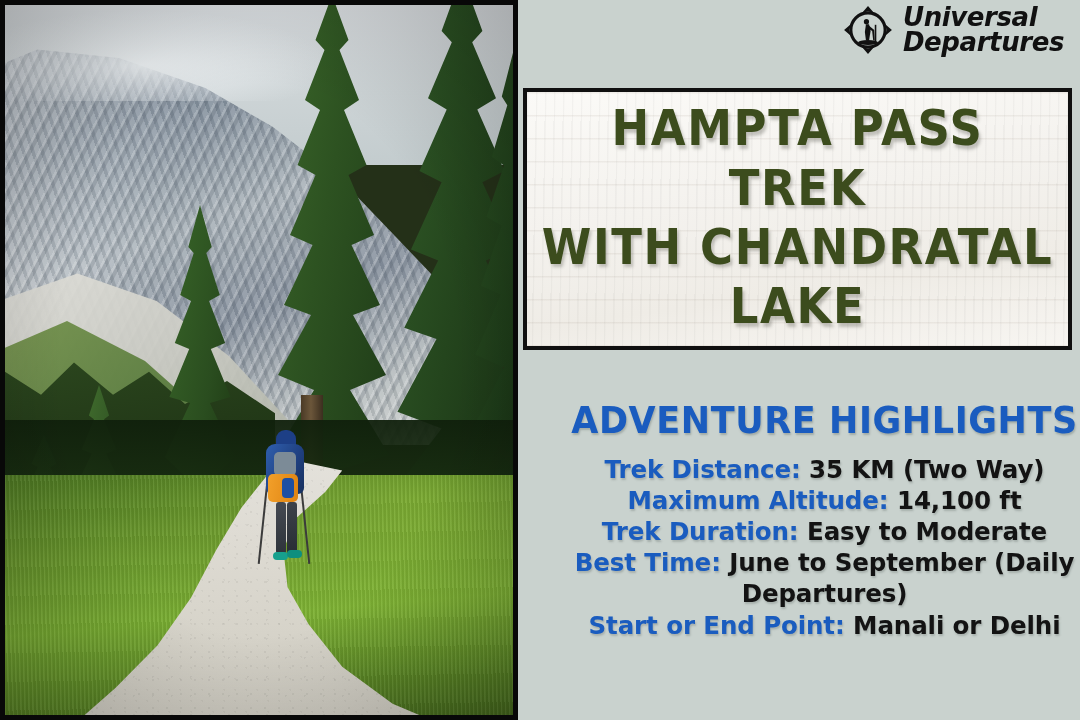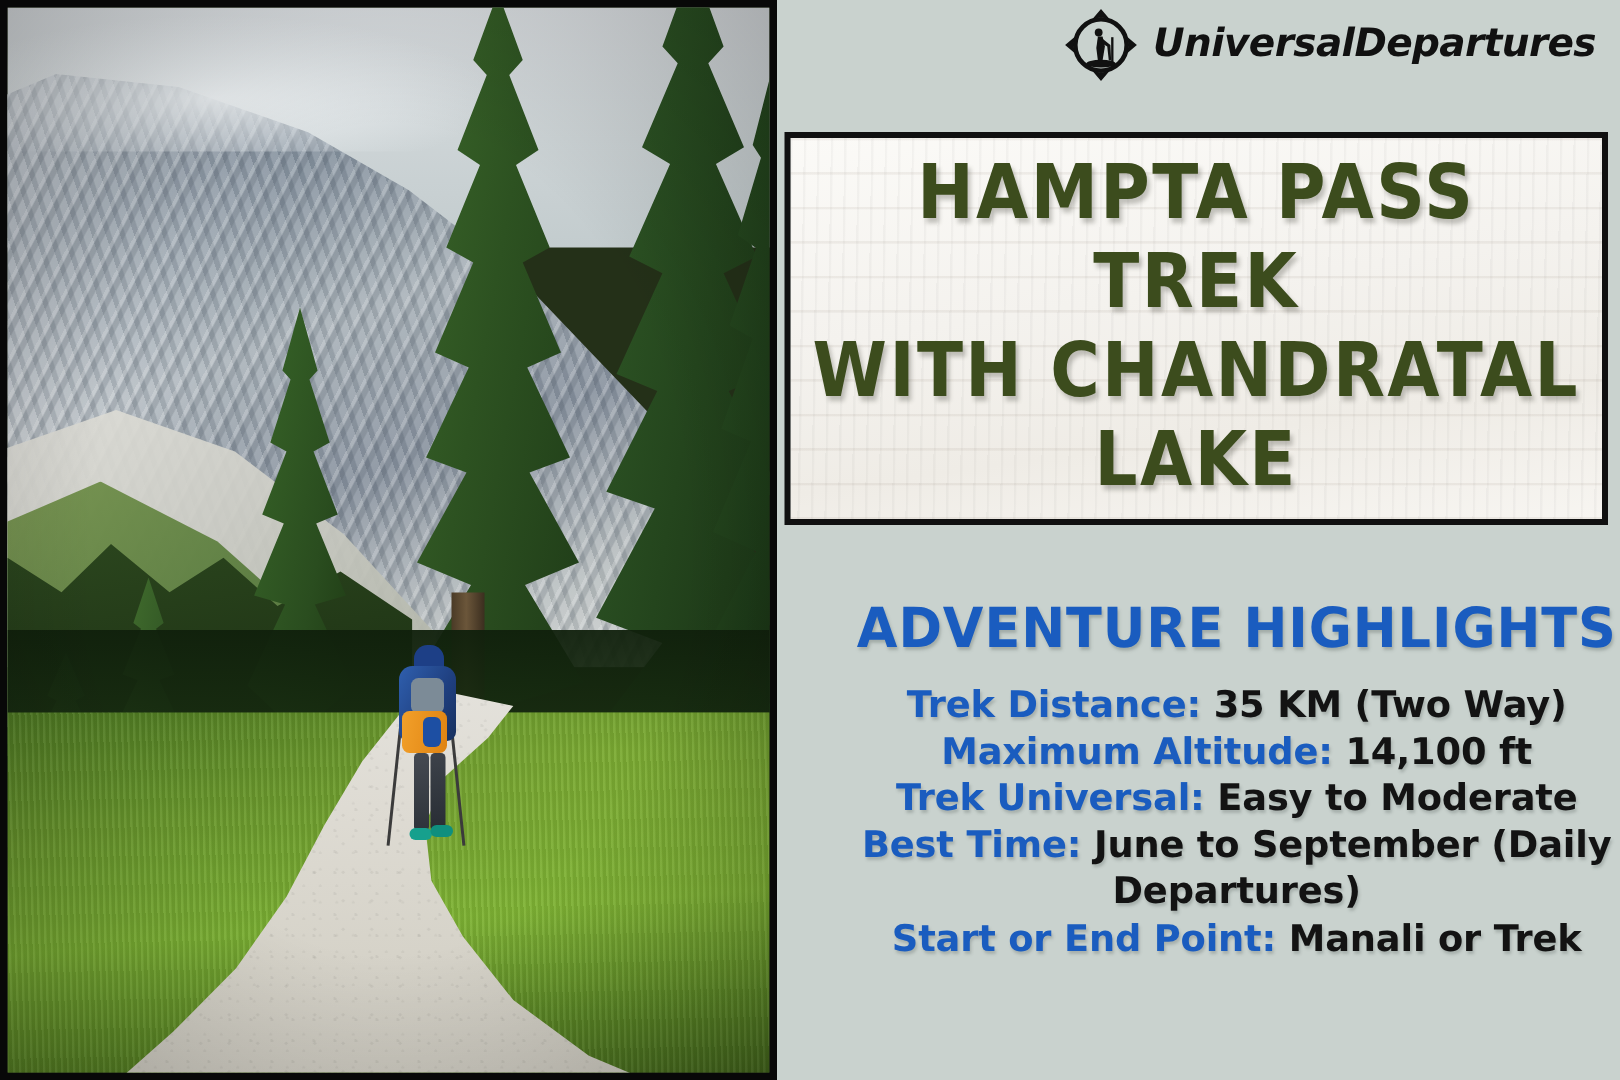--- a/index.html
+++ b/index.html
@@ -179,21 +179,21 @@
   }
 
   
   .logo {
     position: absolute;
     right: 16px; top: 4px;
     display: flex; align-items: center; gap: 9px;
   }
   .logo-mark { width: 52px; height: 52px; flex: 0 0 52px; }
   .logo-text {
-    display: flex; flex-direction: row;
+    display: flex; flex-direction: column;
     line-height: 0.97;
     font-family: "DejaVu Sans", sans-serif;
     font-weight: 700;
     font-style: italic;
     font-size: 26px;
     letter-spacing: -0.4px;
     color: #111111;
   }
 
   
@@ -337,27 +337,27 @@
     <ul class="hl-list">
       <li class="hl-item">
         <span class="hl-label">Trek Distance:</span>
         <span class="hl-value">35 KM (Two Way)</span>
       </li>
       <li class="hl-item">
         <span class="hl-label">Maximum Altitude:</span>
         <span class="hl-value">14,100 ft</span>
       </li>
       <li class="hl-item">
-        <span class="hl-label">Trek Universal:</span>
+        <span class="hl-label">Trek Duration:</span>
         <span class="hl-value">Easy to Moderate</span>
       </li>
       <li class="hl-item">
         <span class="hl-label">Best Time:</span>
         <span class="hl-value">June to September (Daily Departures)</span>
       </li>
       <li class="hl-item">
         <span class="hl-label">Start or End Point:</span>
-        <span class="hl-value">Manali or Trek</span>
+        <span class="hl-value">Manali or Delhi</span>
       </li>
     </ul>
   </div>
 
 </div>
 
 </body></html>

